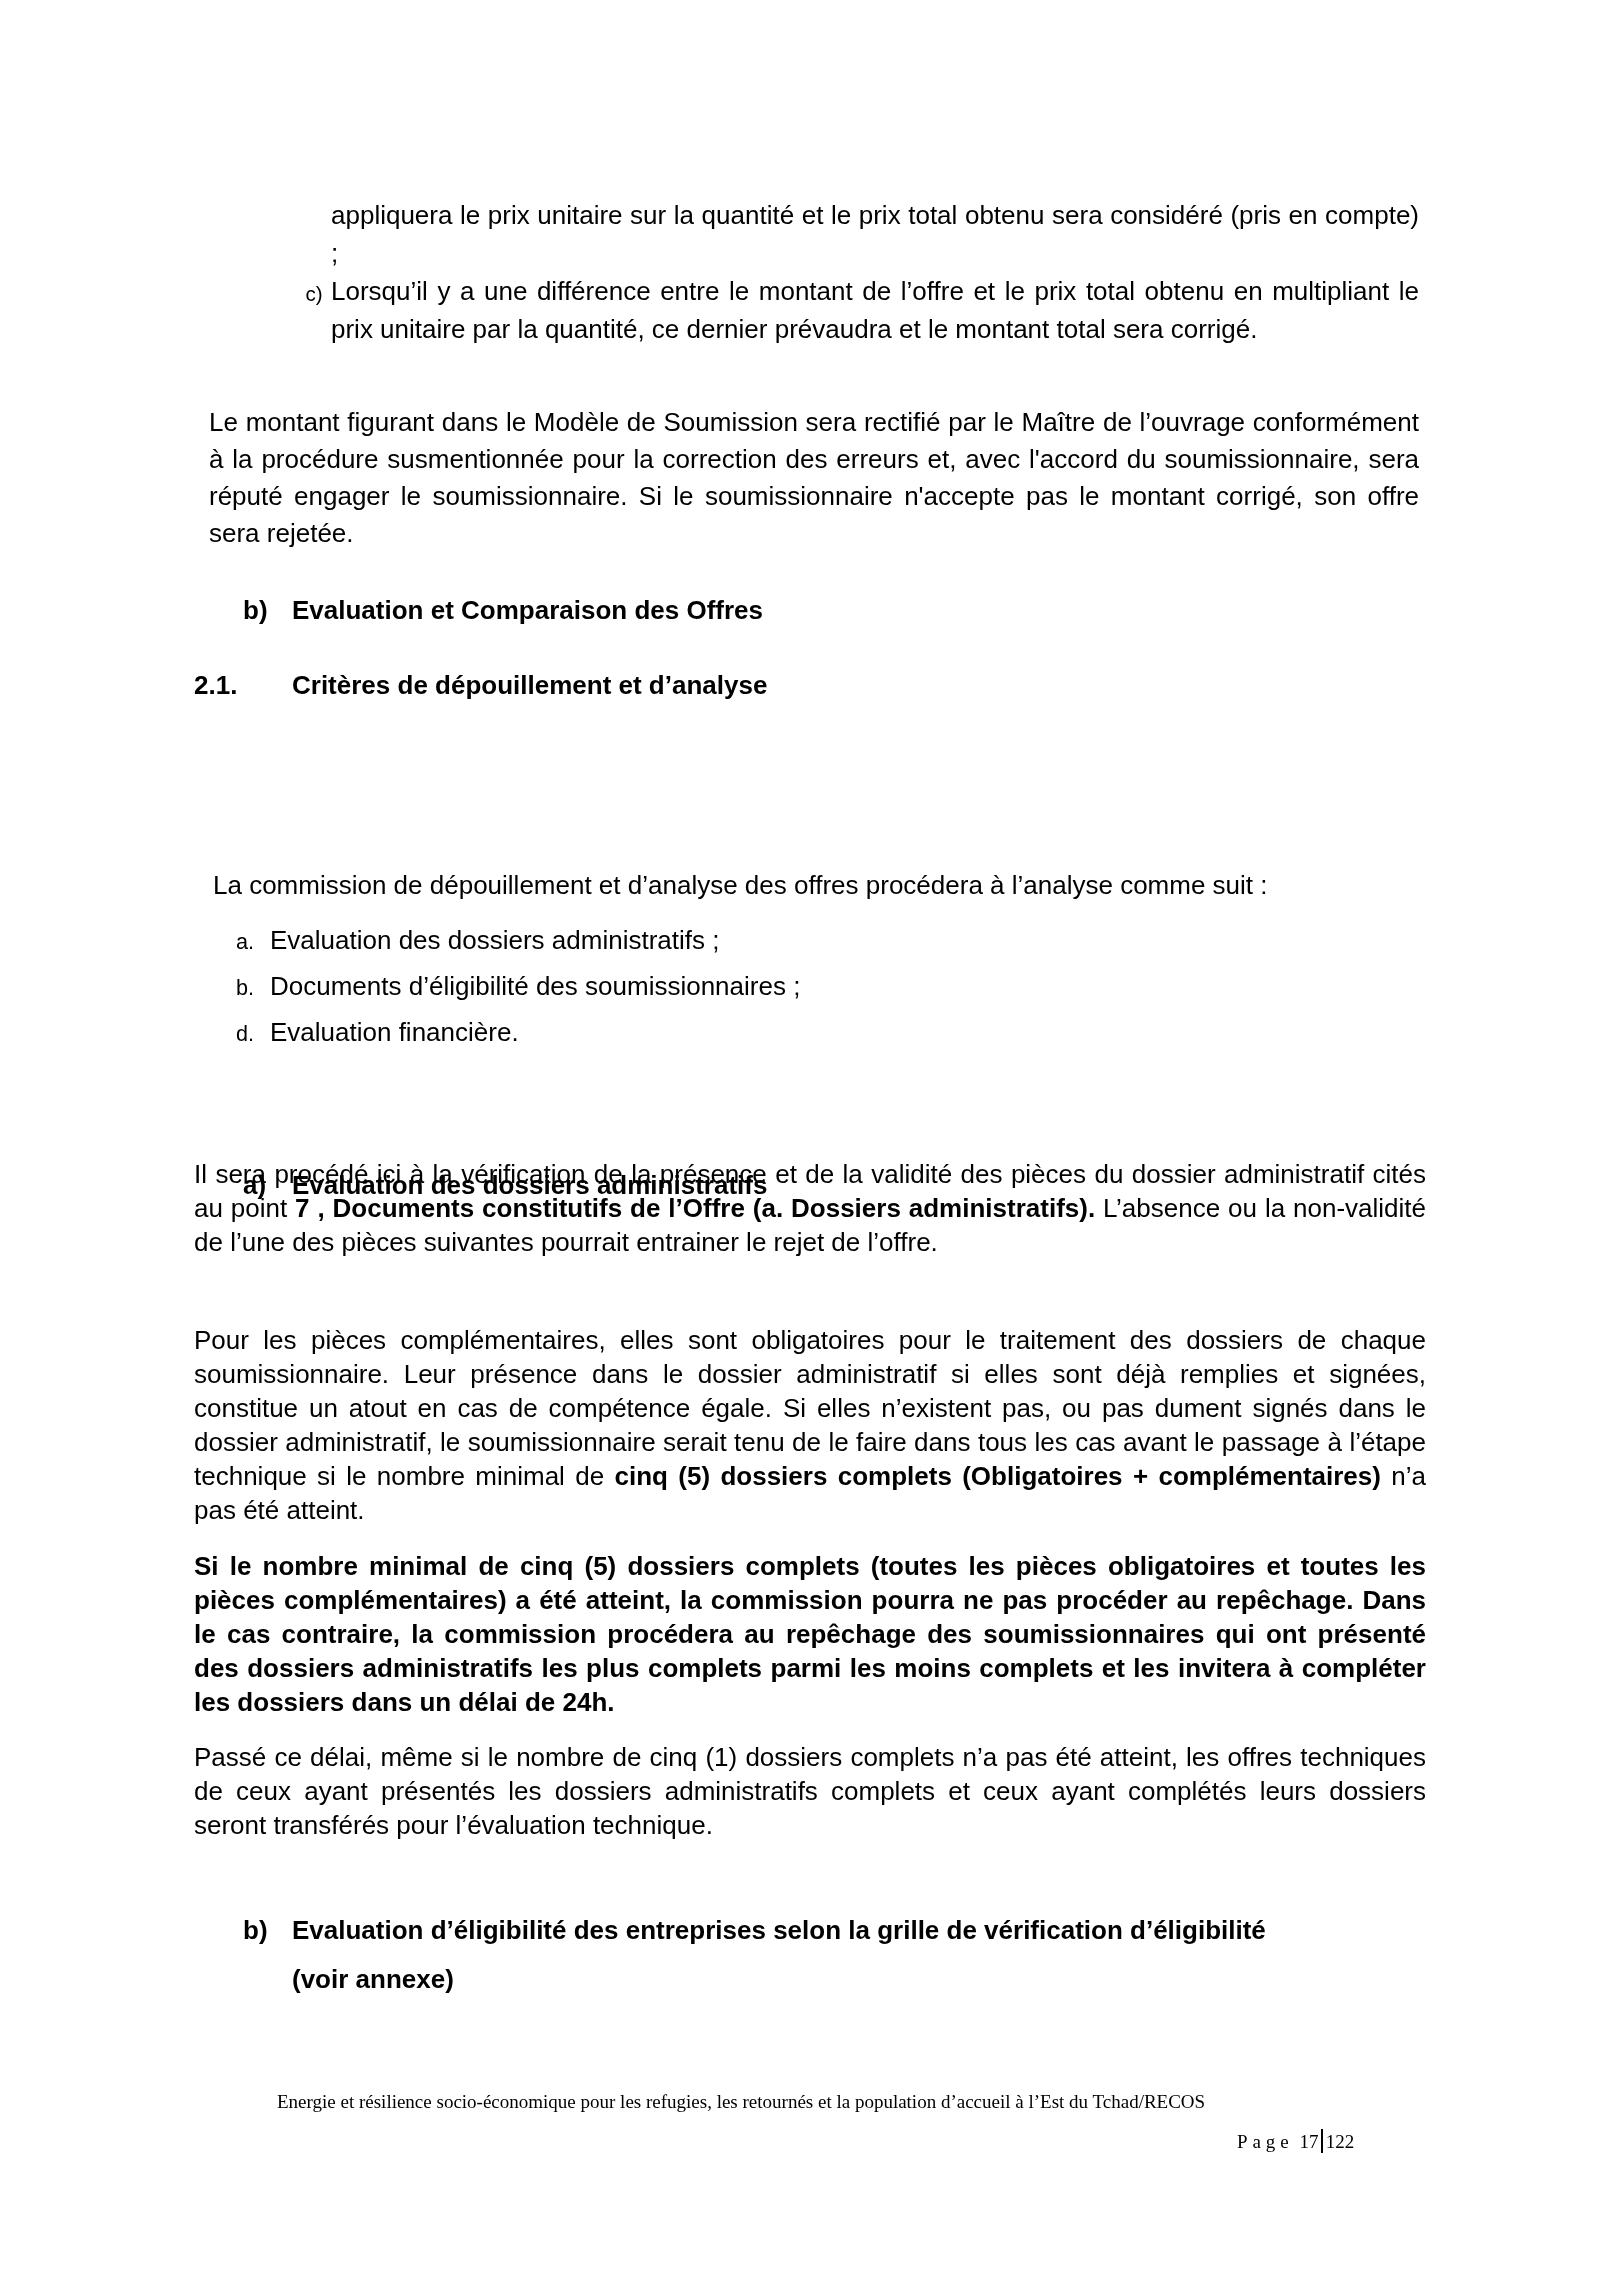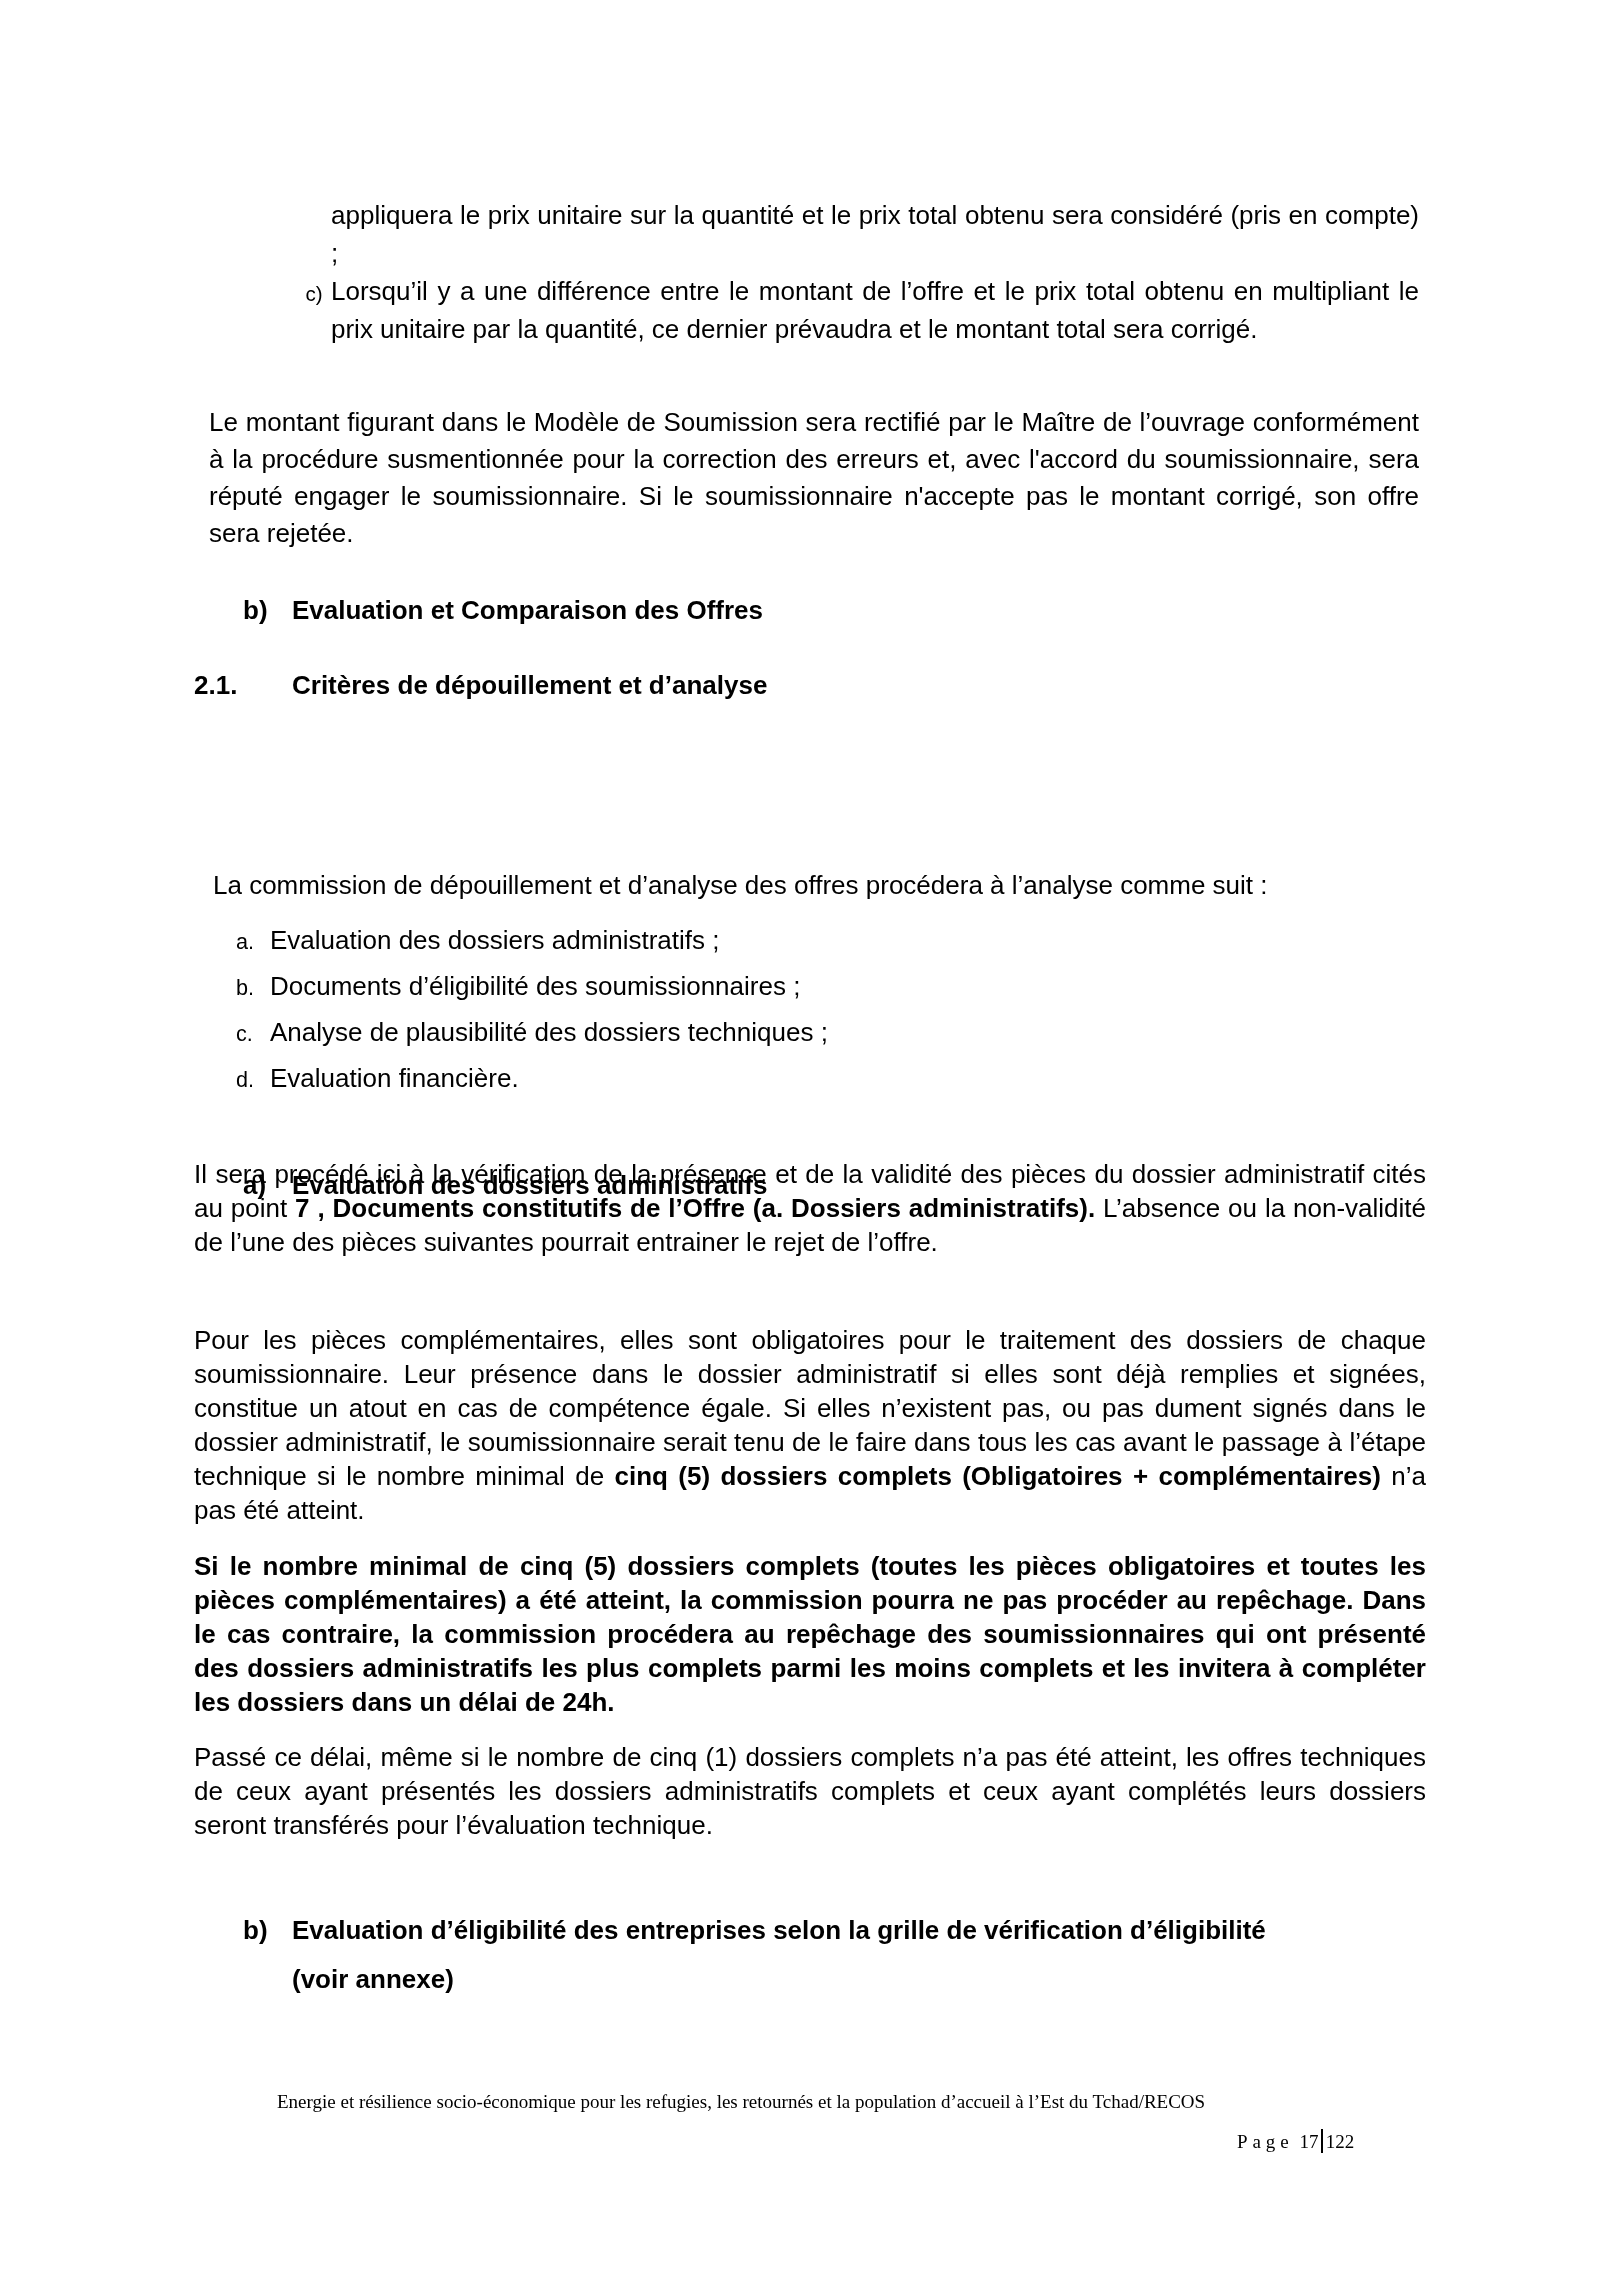--- a/index.html
+++ b/index.html
@@ -75,23 +75,20 @@
   <p class="abs sans p-la" style="margin:4px">La commission de dépouillement et d’analyse des offres procédera à l’analyse comme suit :</p>
 
   <div class="abs sans steps">
     <div class="step">
       <span class="m">a.</span><span>Evaluation des dossiers administratifs ;</span>
     </div>
     <div class="step">
       <span class="m">b.</span><span>Documents d’éligibilité des soumissionnaires ;</span>
     </div>
     <div class="step">
-      <span class="m">c.</span><span>Analyse de plausibilité des dossiers techniques ;</span>
-    </div>
-    <div class="step">
       <span class="m">d.</span><span>Evaluation financière.</span>
     </div>
   </div>
 
   <div class="abs sans h-a">
     <span class="num">a)</span><span>Evaluation des dossiers administratifs</span>
   </div>
 
   <p class="abs sans just lower p-il" style="margin:0">
     <span>Il sera procédé ici à la vérification de la présence et de la validité des pièces du dossier administratif cités au point </span><b>7 , Documents constitutifs de l’Offre (a. Dossiers administratifs).</b><span> L’absence ou la non-validité de l’une des pièces suivantes pourrait entrainer le rejet de l’offre.</span>

